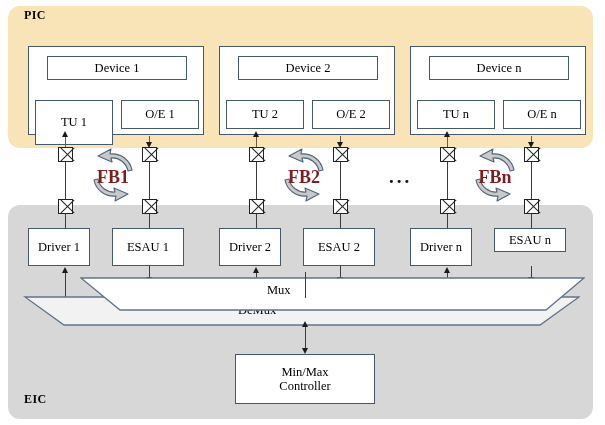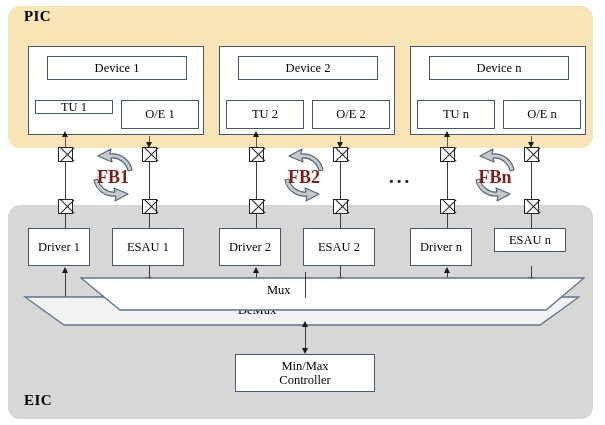--- a/index.html
+++ b/index.html
@@ -5,21 +5,21 @@
   html,body{margin:0;padding:0;background:#ffffff;}
   body{width:605px;height:425px;overflow:hidden;
        font-family:"Liberation Serif","DejaVu Serif",serif;}
   #canvas{position:relative;width:605px;height:425px;background:#fff;}
 
   
   .region{position:absolute;border-radius:12px;}
   #pic-region{left:8px;top:6px;width:585px;height:142px;background:#f8e4b7;}
   #eic-region{left:8px;top:205px;width:585px;height:214px;background:#d7d7d7;}
 
-  .region-label{position:absolute;font-weight:bold;font-size:15px;color:#000;
+  .region-label{position:absolute;font-weight:bold;font-size:12px;color:#000;
                 letter-spacing:.4px;}
   #pic-label{left:24px;top:8px;}
   #eic-label{left:24px;top:392px;}
 
   
   .box{position:absolute;background:#ffffff;border:1px solid #46586b;
        box-sizing:border-box;display:flex;align-items:center;
        justify-content:center;text-align:left;font-size:12.5px;color:#000;
        line-height:1.15;}
   .devgroup{border:1px solid #46586b;background:#ffffff;}
@@ -63,21 +63,21 @@
 <div id="canvas">
 
   <div class="region" id="pic-region"></div>
   <div class="region" id="eic-region"></div>
 
   <div class="region-label" id="pic-label">PIC</div>
   <div class="region-label" id="eic-label">EIC</div>
 
   <div class="box devgroup" style="left:28px;top:46px;width:176px;height:89px;display:block;">
     <div class="box devtitle" style="left:18px;top:9px;width:140px;height:24px;position:absolute;">Device 1</div>
-    <div class="box subbox" style="left:6px;top:53px;width:78px;height:14px;position:absolute;">TU 1</div>
+    <div class="box subbox" style="left:6px;top:53px;width:78px;height:45px;position:absolute;">TU 1</div>
     <div class="box subbox" style="left:92px;top:53px;width:78px;height:29px;position:absolute;">O/E 1</div>
   </div>
 
   <div class="vline brown" style="left:65px;top:136px;height:12px;"></div>
   <div class="arrow-up" style="left:61.5px;top:131px;"></div>
   <div class="xsq" style="left:58px;top:147px;"></div>
   <div class="vline" style="left:65px;top:162px;height:37px;"></div>
   <div class="xsq" style="left:58px;top:199px;"></div>
   <div class="vline" style="left:65px;top:214px;height:14px;"></div>
 
@@ -191,18 +191,18 @@
       <polygon points="1,1 504,1 466,33 40,33" fill="#ffffff" stroke="#62748a" stroke-width="1.3" stroke-linejoin="miter"></polygon>
     </svg>
     <div class="trap-label" style="left:187px;top:6px;">Mux</div>
   </div>
 
   <div class="vline" style="left:305px;top:326px;height:23px;"></div>
   <div class="arrow-down" style="left:301.5px;top:348px;"></div>
   <div class="vline" style="left:305px;top:272px;height:26px;"></div>
   <div class="arrow-up" style="left:301.5px;top:321px;"></div>
 
-  <div class="box" style="left:235px;top:354px;width:140px;height:38px;flex-direction:column;">
+  <div class="box" style="left:235px;top:354px;width:140px;height:50px;flex-direction:column;">
     <span>Min/Max</span>
     <span>Controller</span>
   </div>
 
 </div>
 
 </body></html>

